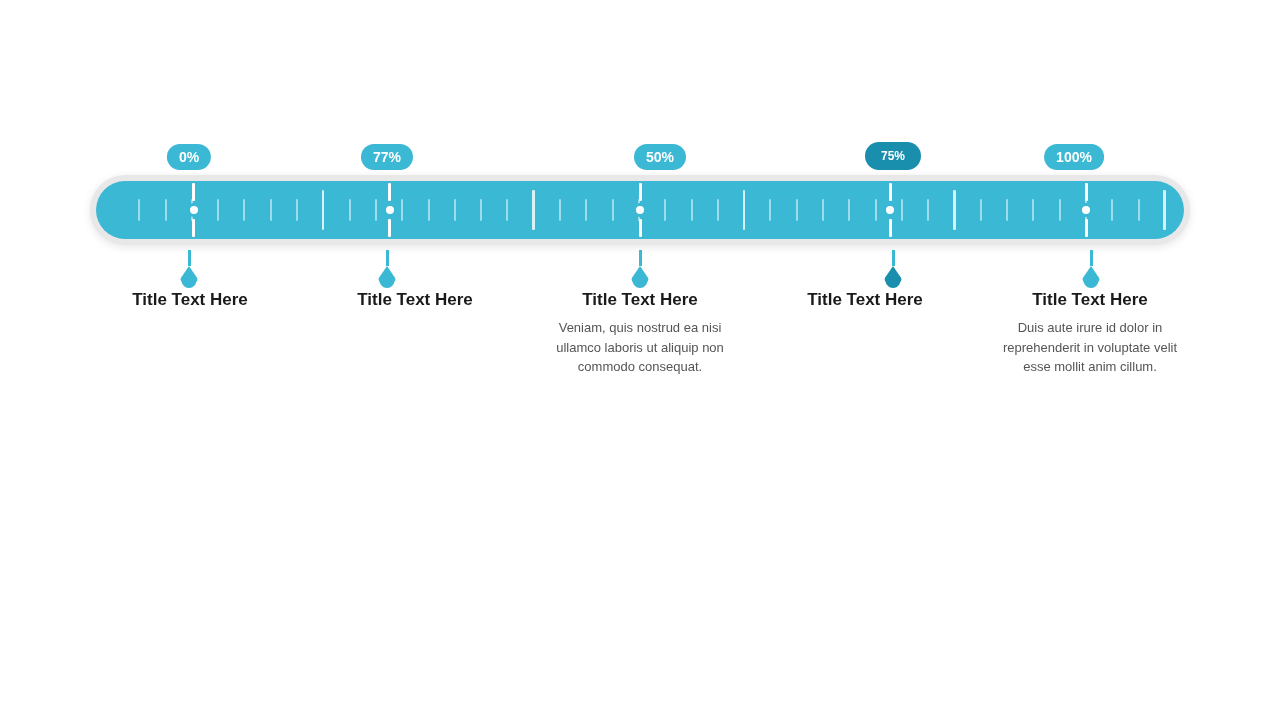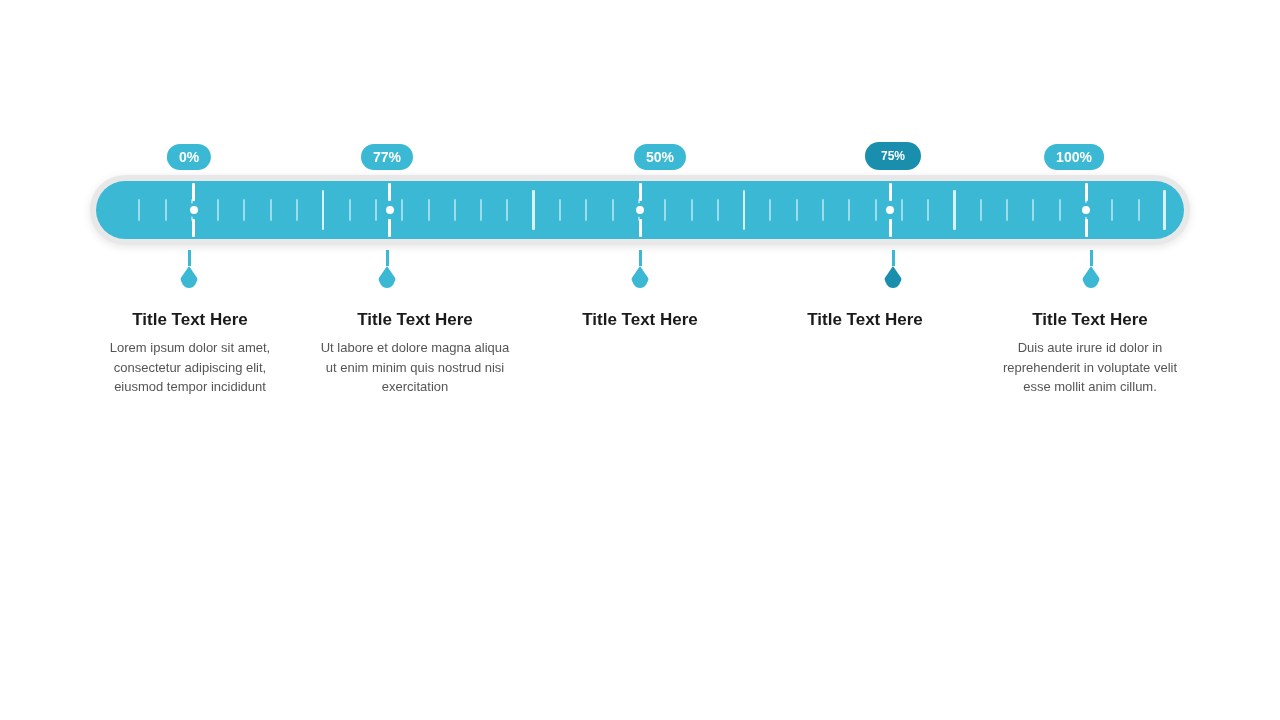--- a/index.html
+++ b/index.html
@@ -206,21 +206,21 @@
       background: #3bb8d4;
       border-radius: 50% 50% 50% 50% / 40% 40% 60% 60%;
       clip-path: polygon(50% 0%, 100% 60%, 100% 100%, 0% 100%, 0% 60%);
     }
 
     
     .cards-row {
       display: flex;
       width: 100%;
       justify-content: space-between;
-      margin-top: 20px;
+      margin-top: 0;
     }
 
     .card {
       width: 200px;
       text-align: center;
     }
 
     .card-title {
       font-size: 17px;
       font-weight: 700;
@@ -355,28 +355,27 @@
       </div>
       <div class="connector-wrapper" style="left: 1001px; top: 0px;">
         <div class="connector-line"></div>
         <div class="connector-drop" style="background: rgb(59, 184, 212);"></div>
       </div>
     </div>
 
   <div class="cards-row" id="cards-row">
       <div class="card">
         <div class="card-title">Title Text Here</div>
-        <div class="card-body">Lorem ipsum dolor sit amet, consectetur adipiscing elit, eiusmod tempor incididunt</div>
-      </div>
-      <div class="card">
-        <div class="card-title">Title Text Here</div>
-        <div class="card-body">Ut labore et dolore magna aliqua ut enim minim quis nostrud nisi exercitation</div>
-      </div>
-      <div class="card">
-        <div class="card-title">Title Text Here</div>
+      </div>
+      <div class="card">
+        <div class="card-title">Title Text Here</div>
+      </div>
+      <div class="card">
+        <div class="card-title">Title Text Here</div>
+        <div class="card-body">Veniam, quis nostrud ea nisi ullamco laboris ut aliquip non commodo consequat.</div>
       </div>
       <div class="card">
         <div class="card-title">Title Text Here</div>
       </div>
       <div class="card">
         <div class="card-title">Title Text Here</div>
         <div class="card-body">Duis aute irure id dolor in reprehenderit in voluptate velit esse mollit anim cillum.</div>
       </div>
     </div>
 

